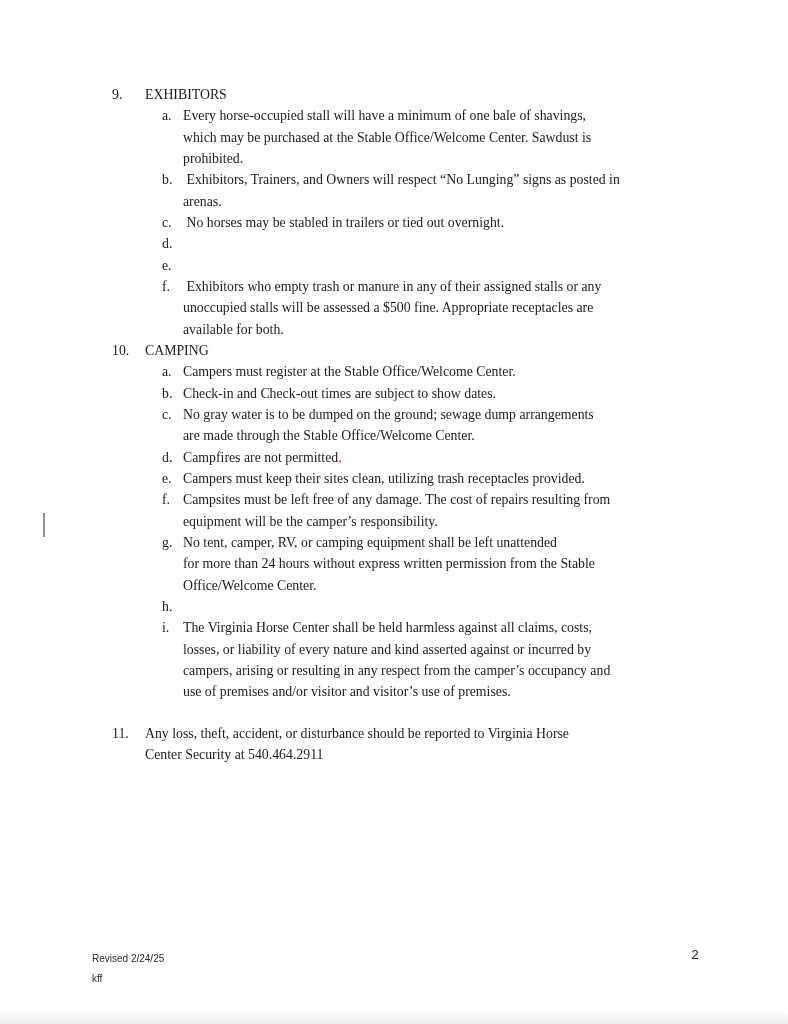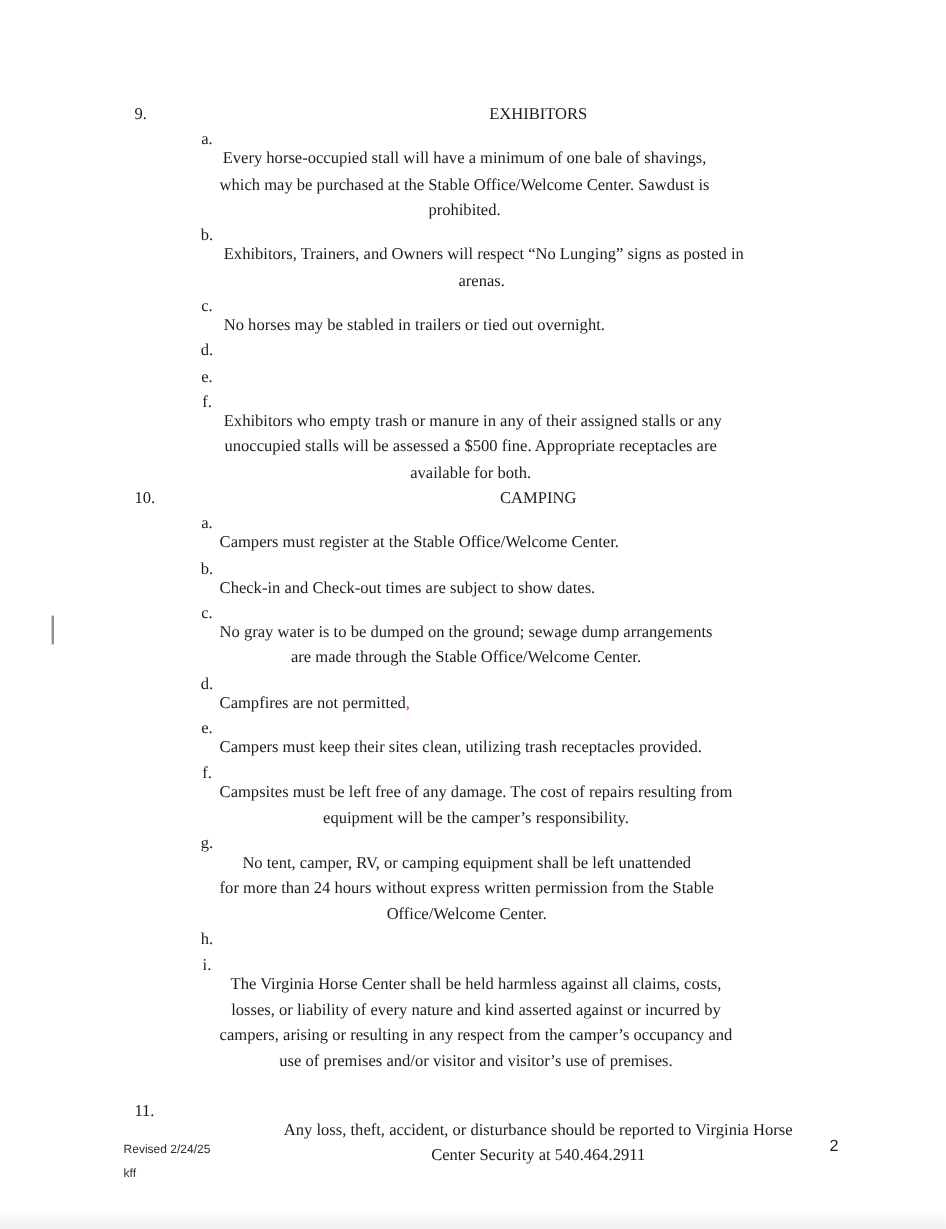--- a/index.html
+++ b/index.html
@@ -23,28 +23,28 @@
   }
   .doc-body {
     position: absolute; left: 112px; top: 84px; width: 640px;
     font-size: 13.8px; line-height: 21.33px;
   }
   .row { display: flex; align-items: flex-start; }
   .num {
     flex: none; width: 33px;
     white-space: pre;
   }
-  .content { flex: 1 1 auto; min-width: 0; text-align: center; }
+  .content { flex: 1 1 auto; min-width: 0; }
   .section-title { white-space: pre; }
   .sub { margin-left: 17px; }
   .letter { flex: none; width: 21px; white-space: pre; }
-  .text { white-space: pre; margin-top: 16px; }
+  .text { white-space: pre; }
   .red-mark { color: #d22f27; }
   .footer-left {
-    position: absolute; left: 103px; top: 949px;
+    position: absolute; left: 92px; top: 949px;
     font-family: "Liberation Sans", "DejaVu Sans", sans-serif;
     font-size: 10px; line-height: 20px; color: #2b2b2b; font-weight: 500;
   }
   .page-number {
     position: absolute; left: 680px; top: 947px; width: 30px; text-align: center;
     font-family: "Liberation Sans", "DejaVu Sans", sans-serif;
     font-size: 13.5px; color: #1c1c1c;
   }
 </style>
 </head>

